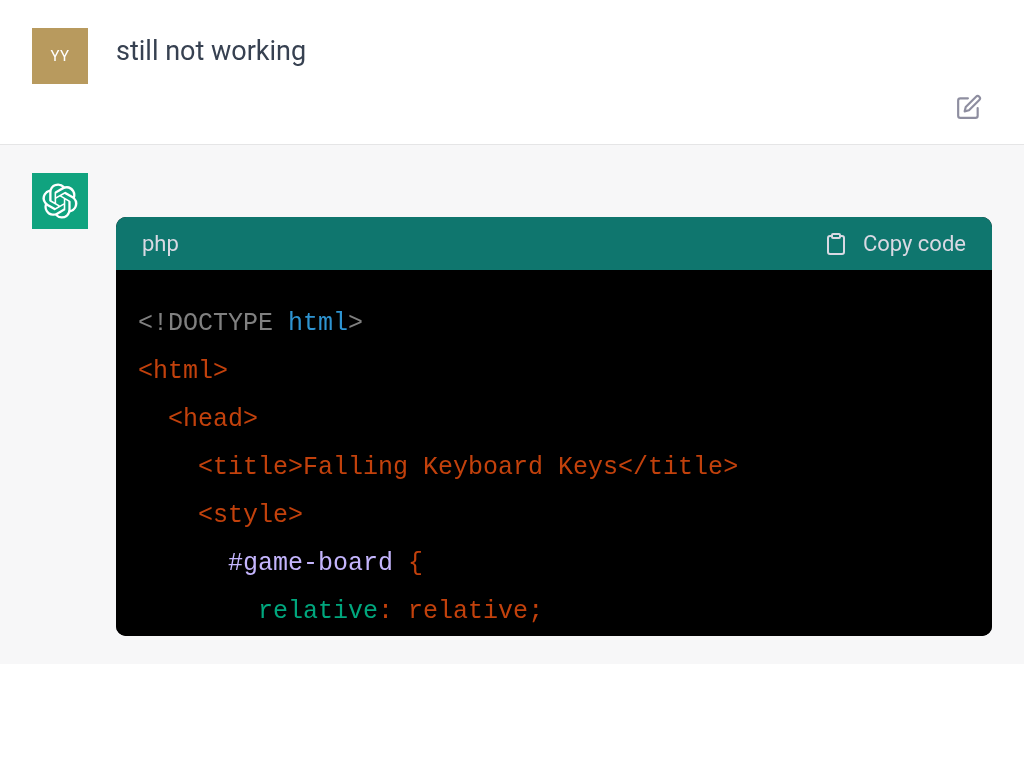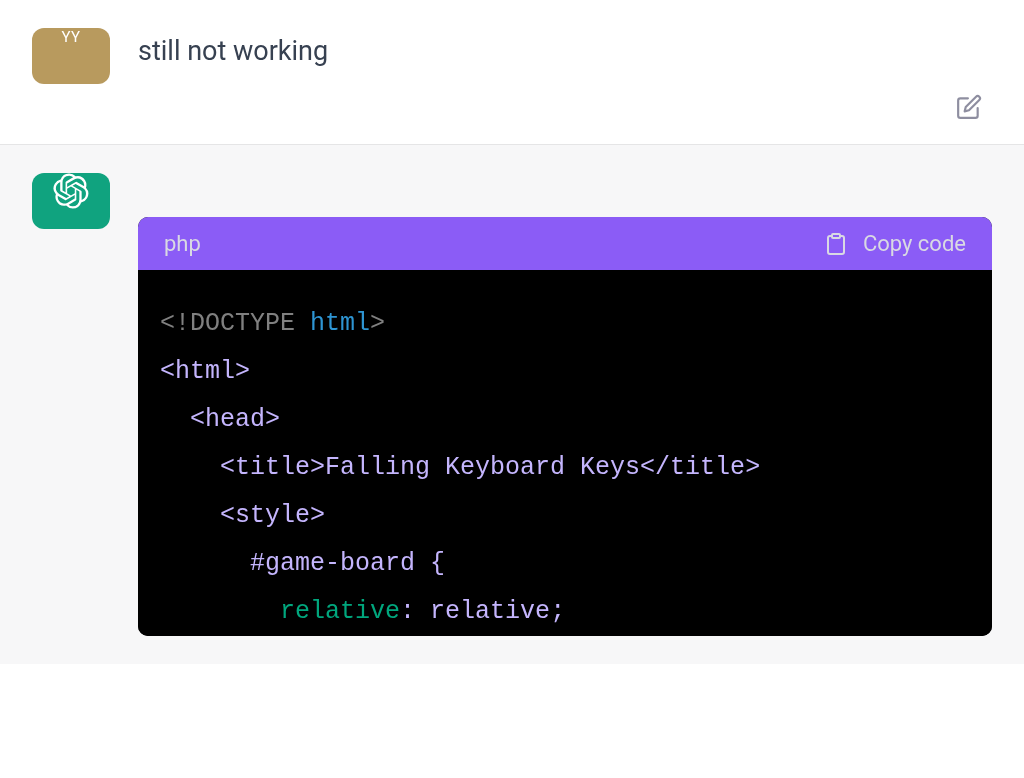--- a/index.html
+++ b/index.html
@@ -22,26 +22,26 @@
     }
     .message.user {
       background: #ffffff;
       border-bottom: 1px solid #e5e5e6;
       padding-bottom: 60px;
     }
     .message.assistant {
       background: #f7f7f8;
     }
     .avatar {
-      width: 78px;
+      width: 56px;
       height: 56px;
-      border-radius: 12px;
+      border-radius: 0;
       flex-shrink: 0;
       display: flex;
-      align-items: flex-start;
+      align-items: center;
       justify-content: center;
     }
     .avatar.user-avatar {
       background: #b89a5e;
       color: #ffffff;
       font-size: 15px;
       font-weight: 400;
       letter-spacing: 0.5px;
     }
     .avatar.assistant-avatar {
@@ -85,21 +85,21 @@
       width: 26px;
       height: 26px;
     }
     .code-block {
       margin-top: 38px;
       border-radius: 10px;
       overflow: hidden;
       background: #000000;
     }
     .code-header {
-      background: #8b5cf6;
+      background: #0f766e;
       display: flex;
       justify-content: space-between;
       align-items: flex-start;
       padding: 14px 26px;
       color: #d9d9e3;
     }
     .code-lang {
       font-size: 22px;
       font-weight: 400;
     }
@@ -120,21 +120,21 @@
       padding: 30px 22px 0 22px;
       font-family: "SFMono-Regular", Consolas, "Liberation Mono", Menlo, monospace;
       font-size: 25px;
       line-height: 1.92;
       color: #ffffff;
       white-space: pre;
       overflow: hidden;
     }
     .tok-gray { color: #808080; }
     .tok-blue { color: #2e95d3; }
-    .tok-white { color: #c4b5fd; }
+    .tok-white { color: #c2410c; }
     .tok-red { color: #c4b5fd; margin-top: 40px; }
     .tok-green { color: #00a67d; }
   </style>
 </head>
 <body>
 
 <div class="message user">
   <div class="avatar user-avatar">
     <span>YY</span>
   </div>

